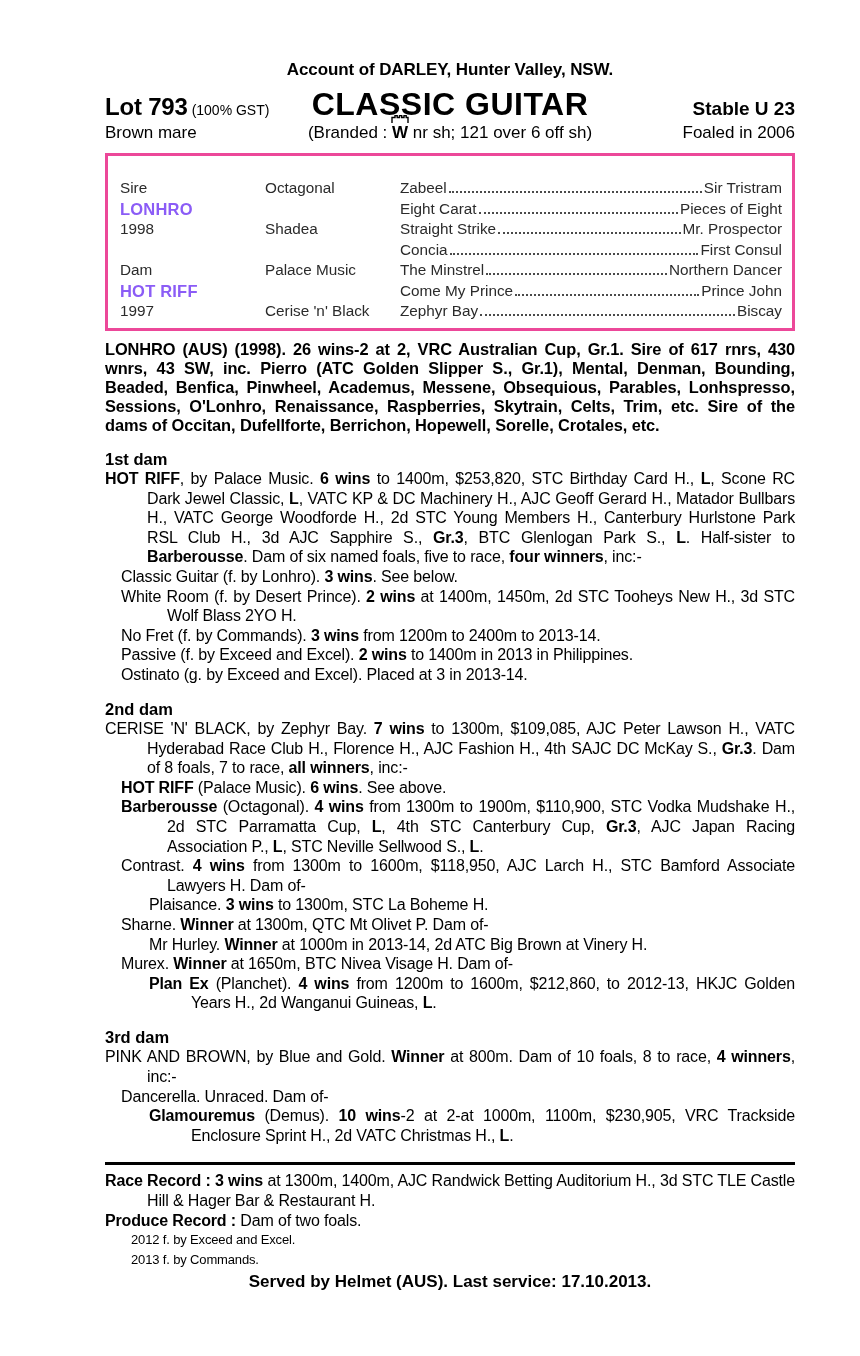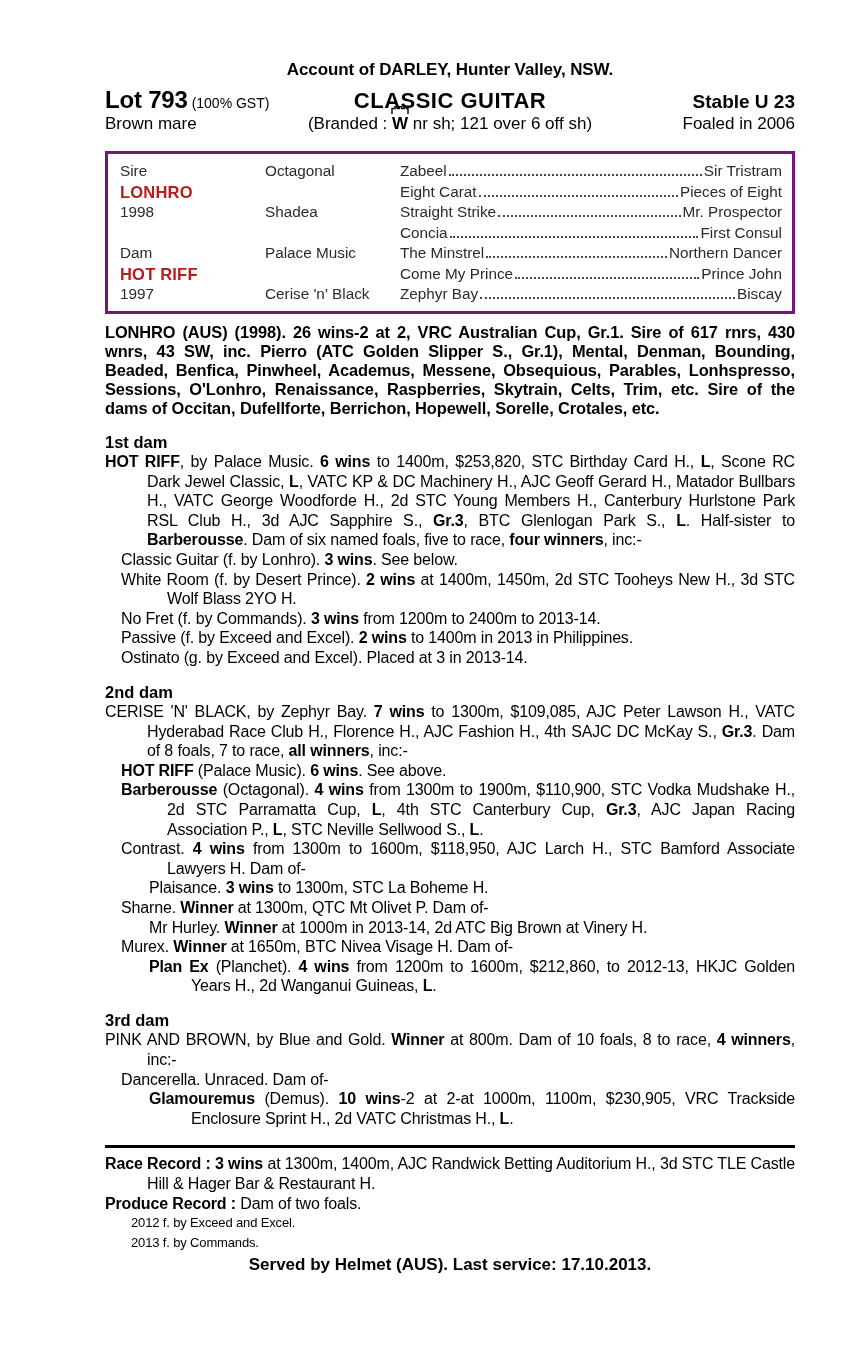--- a/index.html
+++ b/index.html
@@ -11,41 +11,41 @@
   }
   .page { position:relative; width:860px; height:1356px; background:#fff; overflow:hidden; }
   .content { position:absolute; left:105px; top:60px; width:690px; }
 
   .account { text-align:center; font-weight:bold; font-size:17px; line-height:19px; letter-spacing:-0.1px; }
 
   .lot-row { display:flex; align-items:baseline; margin-top:7px; }
   .lot-left { flex:1; white-space:nowrap; }
   .lot-no { font-weight:bold; font-size:24px; letter-spacing:-0.2px; }
   .gst { font-size:14px; margin-left:4px; }
-  .horse-name { font-weight:bold; font-size:22px; letter-spacing:0.5px; white-space:nowrap; }
+  .horse-name { font-weight:bold; font-size:32px; letter-spacing:0.5px; white-space:nowrap; }
   .stable { flex:1; text-align:right; font-weight:bold; font-size:19px; white-space:nowrap; }
 
   .info-row { display:flex; align-items:baseline; margin-top:0; font-size:17px; }
   .info-row .sex { flex:1; }
   .info-row .foaled { flex:1; text-align:right; }
   .brand-line { white-space:nowrap; }
   .brand-w { position:relative; display:inline-block; font-weight:600; }
   .brand-w svg { position:absolute; left:50%; transform:translateX(-50%); top:-8px; }
 
   .ped-box {
-    margin-top:17px;
-    border:3px solid #701a75;
-    padding:7px 10px 6px 12px;
+    margin-top:10px;
+    border:3px solid #ec4899;
+    padding:22px 10px 6px 12px;
     display:grid;
     grid-template-columns:145px 135px 1fr;
     grid-auto-rows:20.5px;
     font-size:15.3px; color:#2b2b2b;
   }
   .pc { line-height:20.5px; white-space:nowrap; }
-  .pname { font-weight:bold; font-size:16.5px; color:#b91c1c; letter-spacing:0.2px; }
+  .pname { font-weight:bold; font-size:16.5px; color:#8b5cf6; letter-spacing:0.2px; }
   .c1 { grid-column:1; } .c2 { grid-column:2; } .c3 { grid-column:3; }
   .r1{grid-row:1}.r2{grid-row:2}.r3{grid-row:3}.r4{grid-row:4}
   .r5{grid-row:5}.r6{grid-row:6}.r7{grid-row:7}.r8{grid-row:8}
   .lrow { display:flex; align-items:baseline; line-height:20.5px; }
   .lrow .ln { white-space:nowrap; }
   .lrow .dots { flex:1; border-bottom:2px dotted #4a4a4a; margin:0 2px 4px 2px; min-width:8px; }
 
   .sire-blurb {
     margin:9px 0 0 0; font-weight:bold; font-size:16.4px; line-height:19px;
     text-align:justify; letter-spacing:-0.1px;

